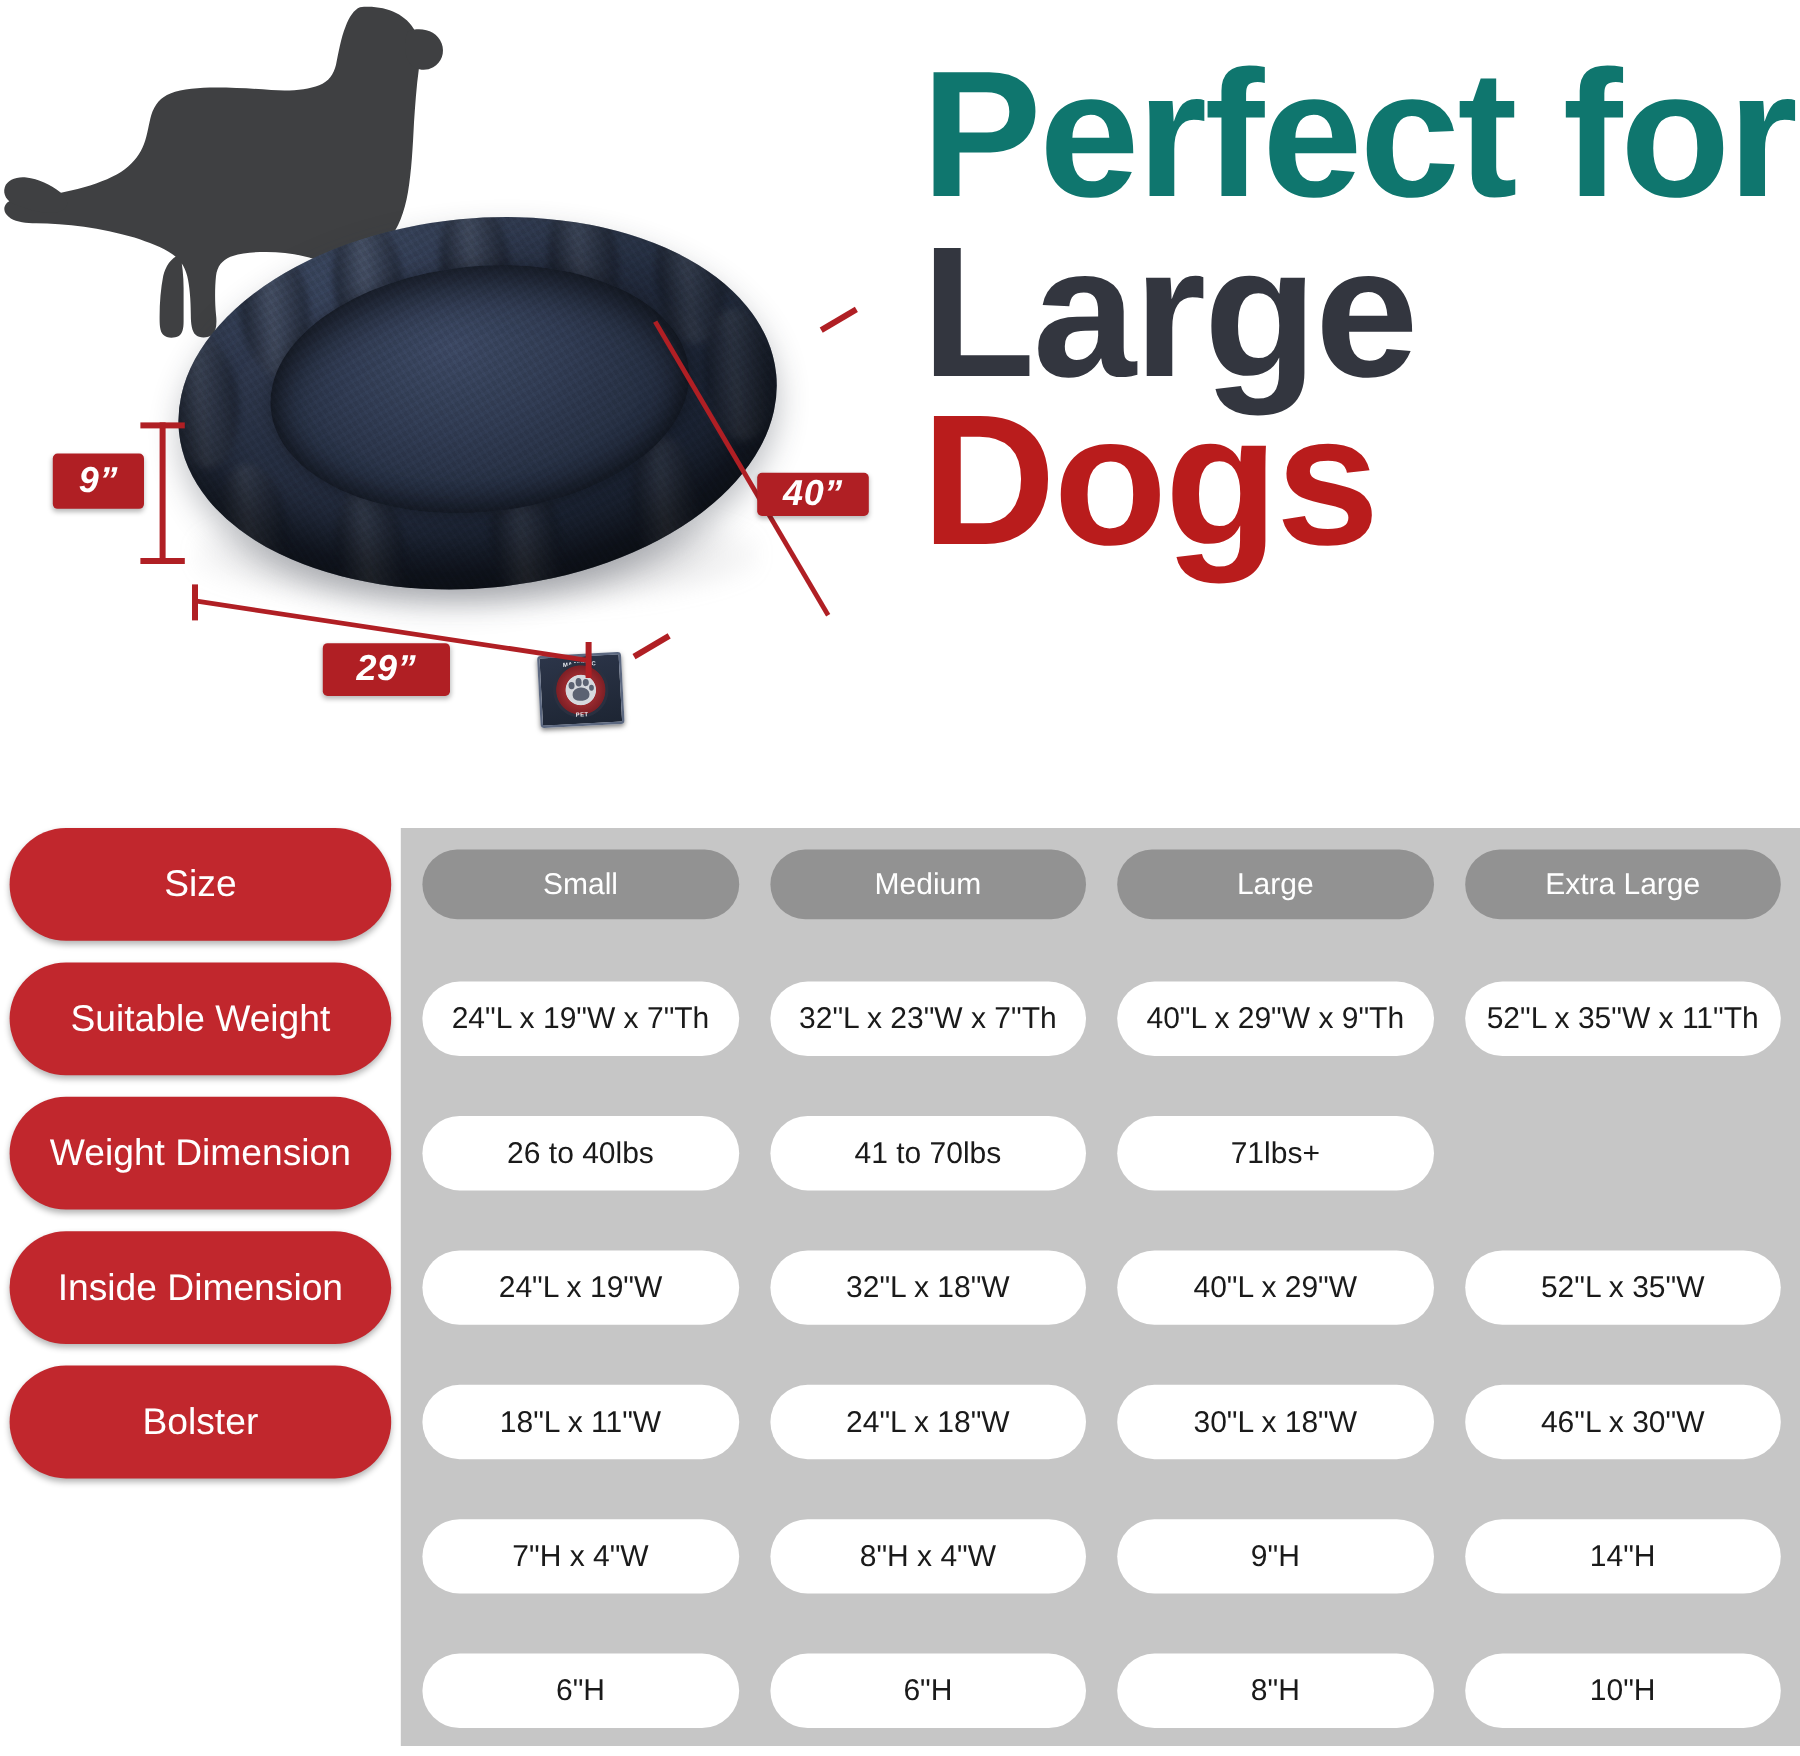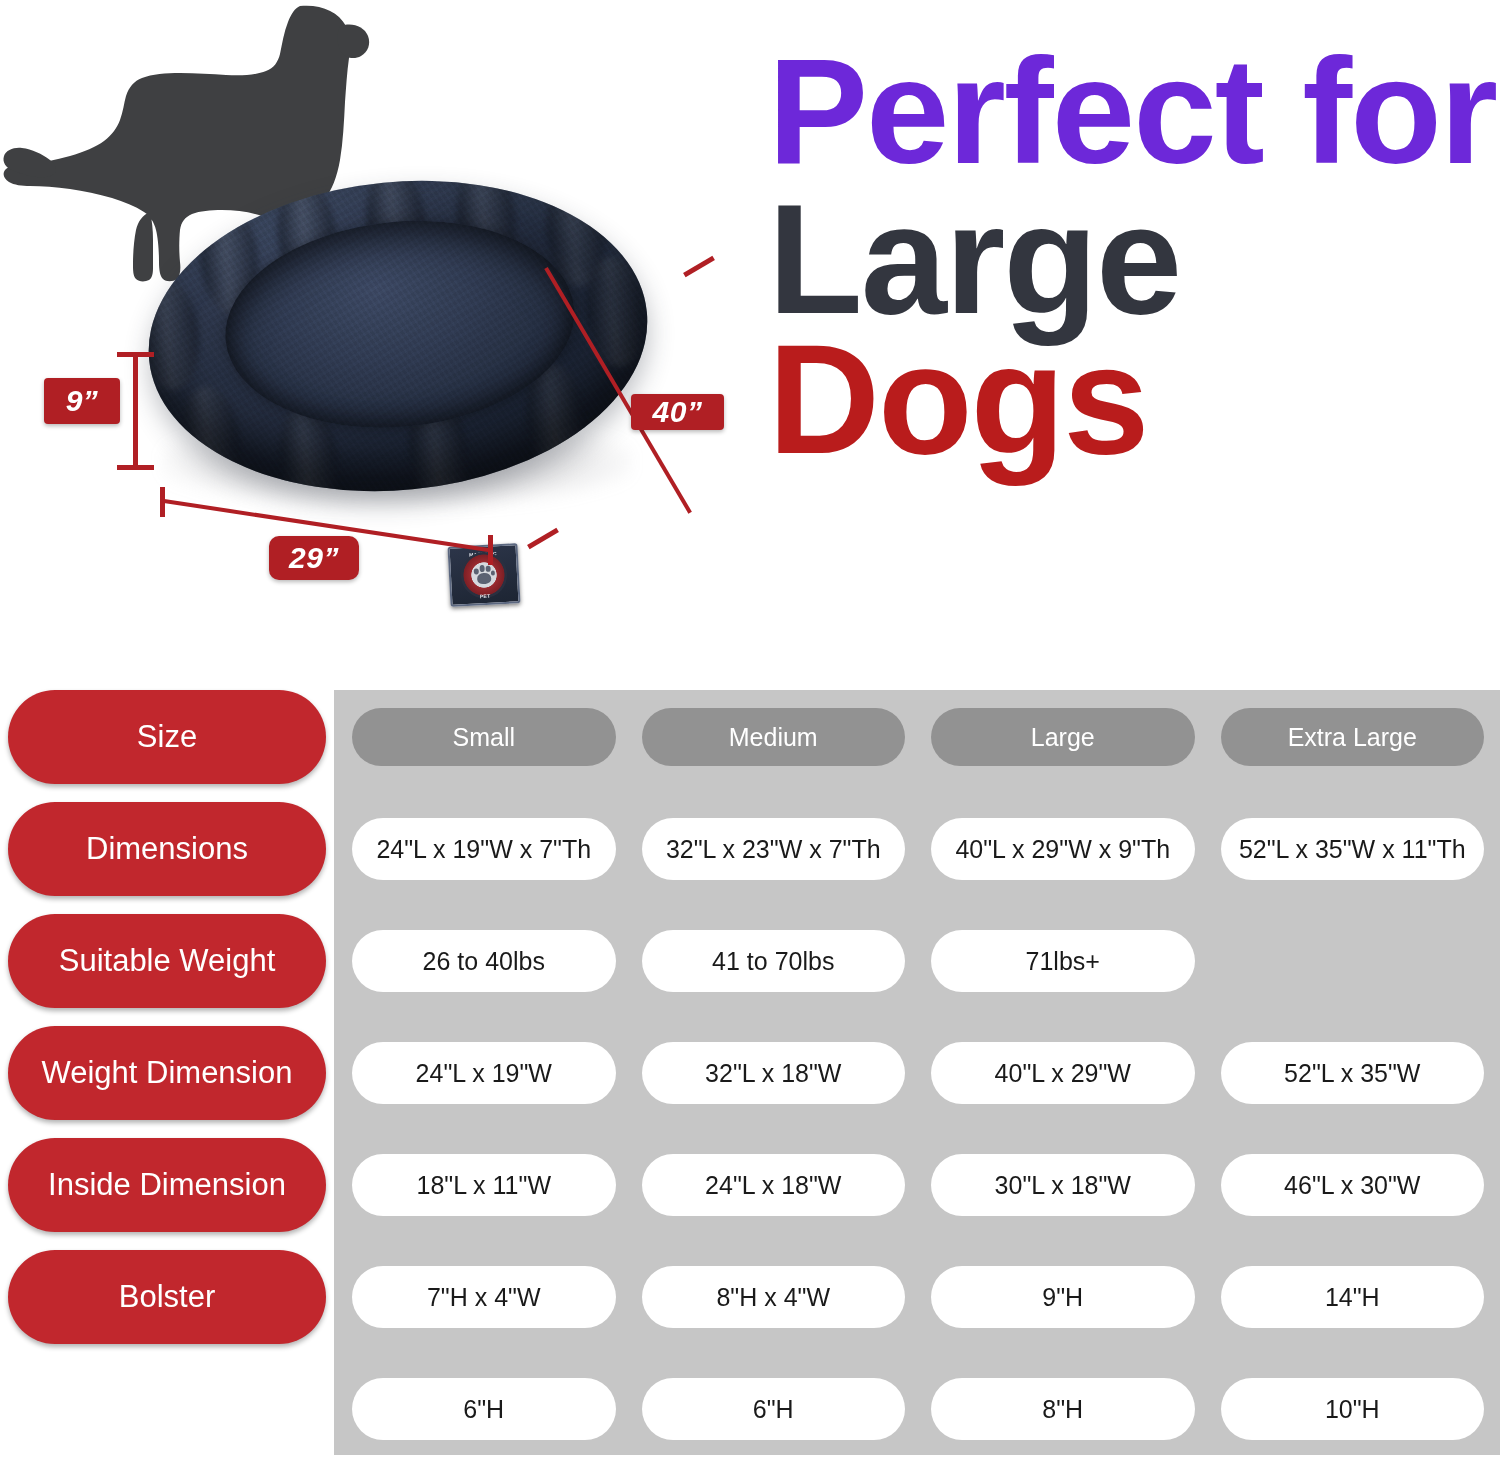--- a/index.html
+++ b/index.html
@@ -140,21 +140,21 @@
     font-weight: bold;
     font-style: italic;
     border-radius: 4px;
     display: flex;
     align-items: center;
     justify-content: center;
     box-shadow: 0 2px 4px rgba(0,0,0,.28);
     letter-spacing: .5px;
   }
   #dim-height-label { left: 44px;  top: 378px; width: 76px; height: 46px; font-size: 30px; }
-  #dim-width-label  { left: 269px; top: 536px; width: 90px; height: 44px; font-size: 30px; border-radius: 10px; }
+  #dim-width-label  { left: 269px; top: 536px; width: 106px; height: 44px; font-size: 30px; }
   #dim-length-label { left: 631px; top: 394px; width: 93px; height: 36px; font-size: 30px; }
 
   .dim-rule { position: absolute; background: #b01f24; }
 
   
   #rule-h-line { left: 133px; top: 352px; width: 5px;  height: 118px; }
   #rule-h-cap-top { left: 117px; top: 352px; width: 37px; height: 5px; }
   #rule-h-cap-bot { left: 117px; top: 465px; width: 37px; height: 5px; }
 
   
@@ -203,21 +203,21 @@
     left: 768px; top: 42px;
     width: 720px;
   }
   #headline .line {
     font-weight: bold;
     line-height: .93;
     letter-spacing: -2px;
     white-space: nowrap;
     font-stretch: condensed;
   }
-  #headline-line-1 { font-size: 150px; color: #6d28d9; }
+  #headline-line-1 { font-size: 150px; color: #0f766e; }
   #headline-line-2 { font-size: 155px; color: #33363f; margin-top: 6px; }
   #headline-line-3 { font-size: 155px; color: #b91c1c; margin-top: -4px; }
 
   
   #spec-table {
     position: absolute;
     left: 0; top: 690px;
     width: 1500px; height: 692px;
   }
   #table-panel {
@@ -366,21 +366,20 @@
     <div class="line" id="headline-line-1">Perfect for</div>
     <div class="line" id="headline-line-2">Large</div>
     <div class="line" id="headline-line-3">Dogs</div>
   </div>
 </div>
 
 <div id="spec-table">
   <div id="table-panel"></div>
   <div id="label-column">
       <div class="row-label">Size</div>
-      <div class="row-label">Dimensions</div>
       <div class="row-label">Suitable Weight</div>
       <div class="row-label">Weight Dimension</div>
       <div class="row-label">Inside Dimension</div>
       <div class="row-label">Bolster</div>
     </div>
   <div id="value-grid">
       <div class="value-row header-row">
         <div class="cell">Small</div>
         <div class="cell">Medium</div>
         <div class="cell">Large</div>

